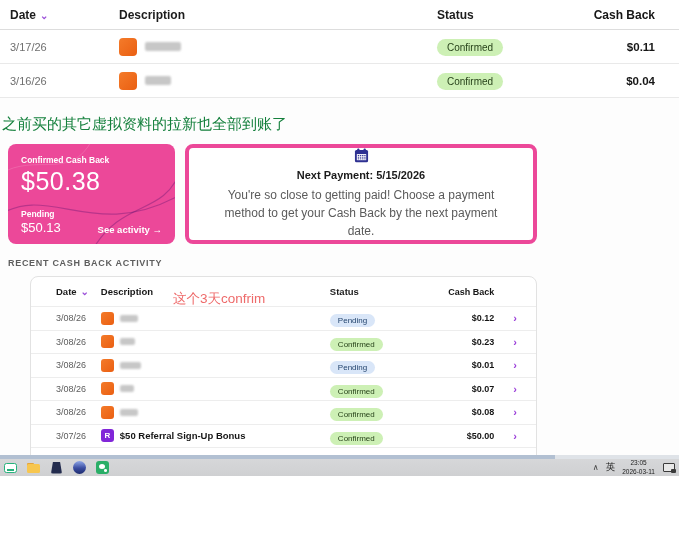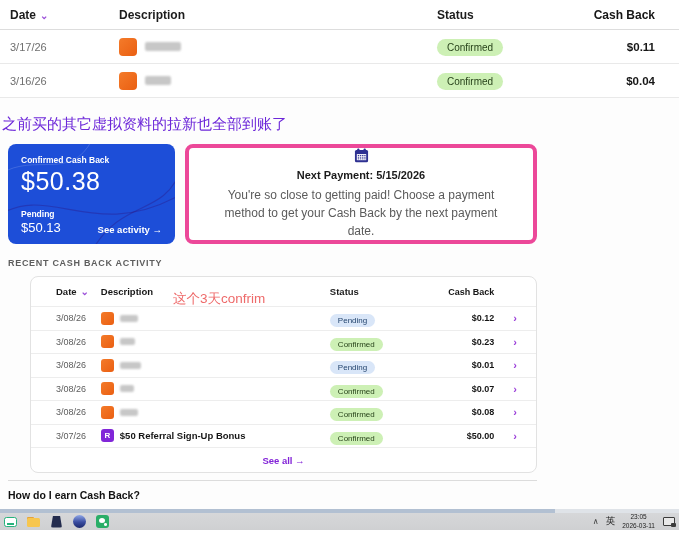--- a/index.html
+++ b/index.html
@@ -1,17 +1,17 @@
 <!DOCTYPE html>
 <html><head>
 <meta charset="utf-8">
 <style>
   * { margin:0; padding:0; box-sizing:border-box; }
   body { font-family:"Liberation Sans", sans-serif; background:#fff; }
-  .page { position:relative; width:679px; height:530px; background:#fdfdfd; overflow:hidden; }
+  .page { position:relative; width:679px; height:476px; background:#fdfdfd; overflow:hidden; }
 
   
   .top-table { width:679px; background:#fff; }
   .t-row { display:flex; align-items:center; border-bottom:1px solid #e9e9e9; }
   .t-head { height:30px; font-weight:bold; font-size:12px; color:#1c1c1c; border-bottom:1px solid #ddd; }
   .t-body { height:34px; }
   .c-date { width:119px; padding-left:10px; font-size:11px; color:#6f6f6f; }
   .t-head .c-date { color:#1c1c1c; font-size:12px; }
   .c-desc { width:318px; display:flex; align-items:center; gap:8px; }
   .c-status { width:120px; }
@@ -20,25 +20,25 @@
   .sort-chev { color:#9b4fd9; font-size:10px; margin-left:4px; font-weight:bold; }
 
   .merchant-icon { width:18px; height:18px; border-radius:4px; background:linear-gradient(135deg,#f47b2a,#ea5f12); flex:0 0 auto; }
   .blob { height:9px; border-radius:2px; background:#c7c7c7; filter:blur(1.3px); }
 
   .badge { display:inline-block; font-size:10px; padding:3px 10px; border-radius:10px; font-weight:normal; }
   .badge.confirmed { background:#cdf0b5; color:#27421a; }
   .badge.pending { background:#d9e6f8; color:#24456e; }
 
   
-  .note-cn { padding:17px 0 10px 2px; font-size:15px; color:#6d28d9; }
+  .note-cn { padding:17px 0 10px 2px; font-size:15px; color:#15803d; }
 
   
   .cards-row { display:flex; gap:10px; padding-left:8px; }
-  .summary-card { position:relative; width:167px; height:100px; border-radius:8px; background:#1d4ed8; color:#fff; overflow:hidden; }
+  .summary-card { position:relative; width:167px; height:100px; border-radius:8px; background:#ec4899; color:#fff; overflow:hidden; }
   .summary-card svg.swirls { position:absolute; inset:0; }
   .sc-inner { position:relative; padding:11px 13px 9px 13px; height:100%; display:flex; flex-direction:column; }
   .sc-label { font-size:8.5px; font-weight:bold; }
   .sc-big { font-size:25px; font-weight:normal; letter-spacing:0.5px; margin-top:2px; }
   .sc-bottom { margin-top:auto; display:flex; align-items:flex-end; justify-content:space-between; }
   .sc-pending-amt { font-size:13px; margin-top:1px; }
   .sc-see { font-size:9.5px; font-weight:bold; cursor:pointer; }
 
   .payment-card { width:352px; height:100px; background:#fff; border:4px solid #ec4899; border-radius:8px;
     display:flex; flex-direction:column; align-items:center; justify-content:center; text-align:center; padding:0 26px; }

